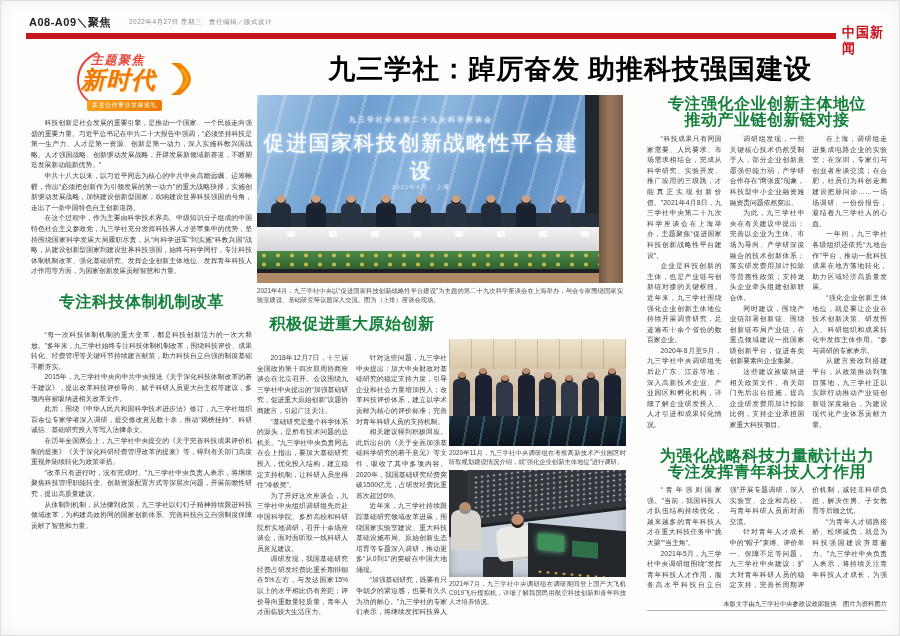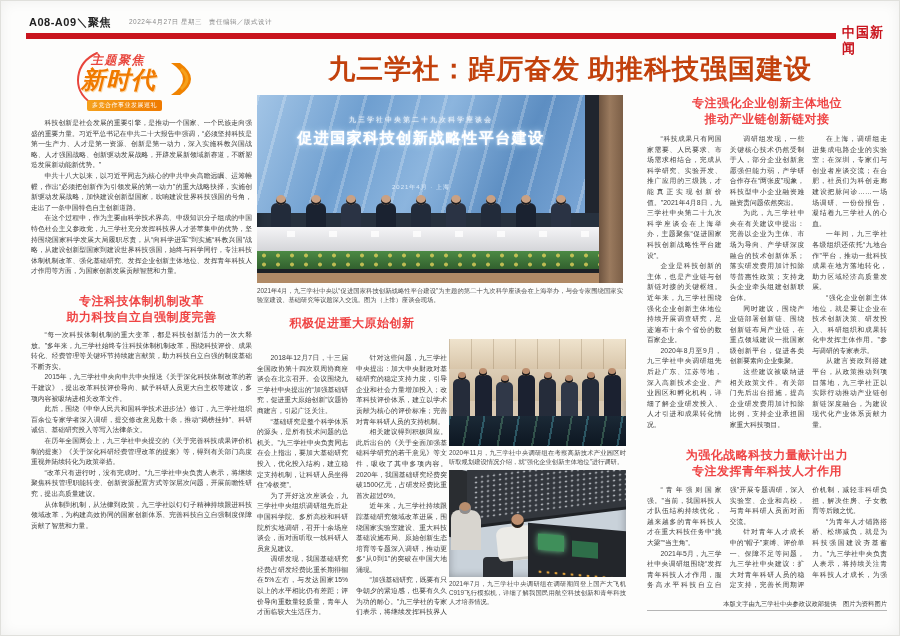--- a/index.html
+++ b/index.html
@@ -19,43 +19,43 @@
   .badge { position:absolute; left:66px; top:50px; width:134px; height:68px; }
   .badge svg { position:absolute; }
   .badge-l1 { position:absolute; left:24px; top:1px; font-size:12px; font-weight:bold; font-style:italic;
               color:#e8453c; letter-spacing:1.5px; }
   .badge-l2 { position:absolute; left:14px; top:13px; font-size:24px; font-weight:900; font-style:italic;
               color:#f07a00; letter-spacing:1px; text-shadow:1px 1px 0 #fbd9aa; }
   .badge-sub{ position:absolute; left:20px; top:49px; background:linear-gradient(90deg,#f5a11c,#ef7a00);
               color:#fff; font-size:6px; line-height:9px; padding:1px 5px; border-radius:2px; letter-spacing:.5px; white-space:nowrap; }
   
   .headline { position:absolute; left:246px; top:50px; width:646px; text-align:center;
-              font-size:27px; font-weight:900; color:#c2410c; letter-spacing:1px;
+              font-size:27px; font-weight:900; color:#000000; letter-spacing:1px;
               font-family:"Liberation Serif", serif; }
   
   .body-text { position:absolute; font-size:6.8px; line-height:10.6px; text-align:justify; color:#3c3c3c;
                overflow:hidden; column-fill:auto; }
   .body-text p { text-indent:2em; margin:0; }
   .cols2 { column-count:2; column-gap:8px; }
   .cols3 { column-count:3; column-gap:8px; }
-  .sec-head { position:absolute; text-align:center; font-size:12px; line-height:15.5px; font-weight:bold;
-              color:#ef4444; font-family:"Liberation Serif", serif; letter-spacing:.5px; }
+  .sec-head { position:absolute; text-align:center; font-size:16px; line-height:15.5px; font-weight:bold;
+              color:#15803d; font-family:"Liberation Serif", serif; letter-spacing:.5px; }
   .caption { position:absolute; font-size:6.3px; line-height:8.8px; color:#4a4a4a; text-align:justify; overflow:hidden; }
   .foot-note { position:absolute; left:646px; top:599px; width:240px; text-align:right; font-size:6.3px; color:#3a3a3a; }
   .foot-rule { position:absolute; left:646px; top:609px; width:240px; height:1px; background:#b5b5b5; }
   
   .photo-main { position:absolute; left:256px; top:94px; width:366px; height:188px; overflow:hidden;
                 background:#27313e; box-shadow: inset 0 0 10px rgba(0,0,0,.35); }
   .pm-screen { position:absolute; left:0; top:0; width:328px; height:118px;
                background:linear-gradient(115deg,#a3c5e6 0%,#6f9fd0 30%,#8cb5de 52%,#5d8ec2 76%,#7aa6d6 100%); }
   .pm-screen::after { content:""; position:absolute; inset:0;
                background:repeating-linear-gradient(105deg, rgba(255,255,255,.22) 0 3px, transparent 3px 26px); }
   .pm-t1 { position:absolute; left:0; top:20px; width:328px; text-align:center; font-size:7px;
            color:#eaf3fc; letter-spacing:2px; text-shadow:0 0 3px #ffffff; z-index:2; }
-  .pm-t2 { position:absolute; left:0; top:34px; width:328px; text-align:center; font-size:15px; font-weight:bold;
+  .pm-t2 { position:absolute; left:0; top:34px; width:328px; text-align:center; font-size:21px; font-weight:normal;
            color:#ffffff; letter-spacing:1.5px; text-shadow:0 0 7px #bfe0ff,0 0 2px #fff; z-index:2; }
   .pm-t3 { position:absolute; left:0; top:88px; width:328px; text-align:center; font-size:6px;
            color:#dcebfa; letter-spacing:1px; z-index:2; }
   .pm-dark-edge { position:absolute; right:24px; top:0; width:14px; height:118px; background:#20252e; }
   .pm-wood { position:absolute; right:0; top:0; width:24px; height:188px;
              background:linear-gradient(90deg,#6e5440,#9a7a5e 45%,#7c5f47); }
   .pm-people { position:absolute; left:6px; top:98px; width:316px; height:44px; display:flex; justify-content:space-around; align-items:flex-end; }
   .pm-people .fig { position:relative; width:20px; height:34px; background:#222b3a; border-radius:6px 6px 0 0; }
   .pm-people .fig:nth-child(2n){ background:#1a2230; } .pm-people .fig:nth-child(3n){ background:#2a3344; }
   .pm-people .fig i { position:absolute; left:5px; top:-8px; width:10px; height:10px; border-radius:50%;
@@ -135,21 +135,20 @@
   <h1 class="headline">九三学社：踔厉奋发 助推科技强国建设</h1>
 
   <div class="body-text" style="left:30px;top:117px;width:221px;height:171px;">
       <p>科技创新是社会发展的重要引擎，是推动一个国家、一个民族走向强盛的重要力量。习近平总书记在中共二十大报告中强调，“必须坚持科技是第一生产力、人才是第一资源、创新是第一动力，深入实施科教兴国战略、人才强国战略、创新驱动发展战略，开辟发展新领域新赛道，不断塑造发展新动能新优势。”</p>
       <p>中共十八大以来，以习近平同志为核心的中共中央高瞻远瞩、运筹帷幄，作出“必须把创新作为引领发展的第一动力”的重大战略抉择，实施创新驱动发展战略，加快建设创新型国家，吹响建设世界科技强国的号角，走出了一条中国特色自主创新道路。</p>
       <p>在这个过程中，作为主要由科学技术界高、中级知识分子组成的中国特色社会主义参政党，九三学社充分发挥科技界人才荟萃集中的优势，坚持围绕国家科学发展大局履职尽责，从“向科学进军”到实施“科教兴国”战略，从建设创新型国家到建设世界科技强国，始终与科学同行，专注科技体制机制改革、强化基础研究、发挥企业创新主体地位、发挥青年科技人才作用等方面，为国家创新发展贡献智慧和力量。</p>
     </div>
 
   <div class="sec-head" style="left:30px;top:293px;width:221px;">
     <div>专注科技体制机制改革</div>
-    <div>助力科技自立自强制度完善</div>
   </div>
   <div class="body-text" style="left:30px;top:329px;width:221px;height:292px;">
       <p>“每一次科技体制机制的重大变革，都是科技创新活力的一次大释放。”多年来，九三学社始终专注科技体制机制改革，围绕科技评价、成果转化、经费管理等关键环节持续建言献策，助力科技自立自强的制度基础不断夯实。</p>
       <p>2015年，九三学社中央向中共中央报送《关于深化科技体制改革的若干建议》，提出改革科技评价导向、赋予科研人员更大自主权等建议，多项内容被吸纳进相关改革文件。</p>
       <p>此后，围绕《中华人民共和国科学技术进步法》修订，九三学社组织百余位专家学者深入调研，提交修改意见数十条，推动“揭榜挂帅”、科研诚信、基础研究投入等写入法律条文。</p>
       <p>在历年全国两会上，九三学社中央提交的《关于完善科技成果评价机制的提案》《关于深化科研经费管理改革的提案》等，得到有关部门高度重视并陆续转化为政策举措。</p>
       <p>“改革只有进行时，没有完成时。”九三学社中央负责人表示，将继续聚焦科技管理职能转变、创新资源配置方式等深层次问题，开展前瞻性研究，提出高质量建议。</p>
       <p>从体制到机制，从法律到政策，九三学社以钉钉子精神持续跟进科技领域改革，为构建高效协同的国家创新体系、完善科技自立自强制度保障贡献了智慧和力量。</p>
     </div>
 

